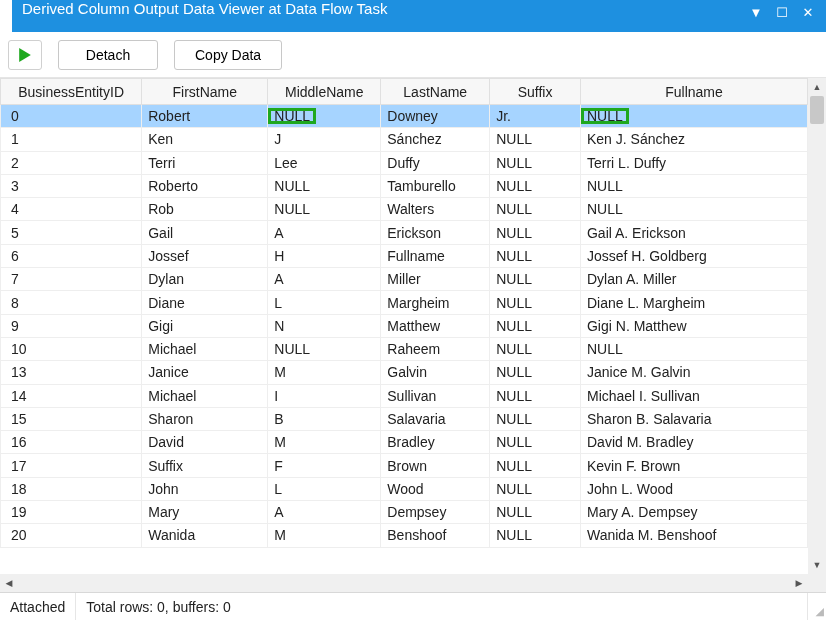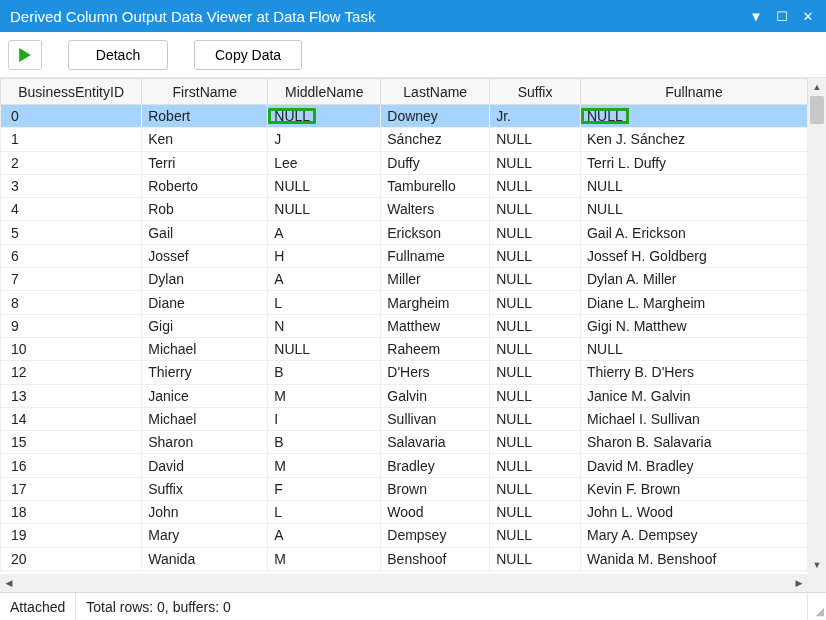--- a/index.html
+++ b/index.html
@@ -1,21 +1,21 @@
 <!DOCTYPE html>
 <html><head>
 <meta charset="utf-8">
 <style>
   * { box-sizing: border-box; }
   html, body { margin: 0; padding: 0; font-family: "Segoe UI", Tahoma, Arial, sans-serif; font-size: 13px; color: #222; }
   .window { width: 826px; height: 620px; display: flex; flex-direction: column; background: #fff; position: relative; }
-  .titlebar { background: #1e90e0; color: #fff; height: 32px; display: flex; align-items: center; padding: 0 6px 0 10px; font-size: 15px; }
+  .titlebar { background: #1e90e0; color: #fff; height: 32px; display: flex; align-items: flex-start; padding: 0 6px 0 10px; font-size: 15px; margin-left: 12px; }
   .titlebar .title { flex: 1; }
   .titlebar .winbtn { width: 24px; height: 24px; display: flex; align-items: center; justify-content: center; margin-left: 2px; cursor: pointer; font-size: 13px; }
-  .toolbar { height: 46px; display: flex; align-items: center; padding: 6px 8px; gap: 26px; border-bottom: 1px solid #e5e5e5; }
+  .toolbar { height: 46px; display: flex; align-items: center; padding: 6px 8px; gap: 16px; border-bottom: 1px solid #e5e5e5; }
   .play-btn { width: 34px; height: 30px; border: 1px solid #d0d0d0; background: #fff; border-radius: 3px; display: flex; align-items: center; justify-content: center; cursor: pointer; }
   .play-btn svg { width: 12px; height: 14px; }
   .btn { min-width: 100px; height: 30px; padding: 0 20px; border: 1px solid #c8c8c8; background: #fff; border-radius: 3px; cursor: pointer; font-family: inherit; font-size: 14px; }
   .grid-wrap { flex: 1; display: flex; overflow: hidden; position: relative; }
   .grid { flex: 1; overflow: hidden; position: relative; }
   table { border-collapse: collapse; width: 100%; table-layout: fixed; }
   th { background: #f7f7f7; border: 1px solid #e0e0e0; font-weight: normal; text-align: center; height: 26px; font-size: 14px; }
   td { border: 1px solid #eeeeee; height: 23.3px; padding: 0 6px; white-space: nowrap; overflow: hidden; font-size: 14px; }
   td.idcol { padding-left: 10px; }
   tr.selected td { background: #a6d4ff; }
@@ -159,28 +159,20 @@
             </tr>
             <tr>
               <td class="idcol">10</td>
               <td>Michael</td>
               <td>NULL</td>
               <td>Raheem</td>
               <td>NULL</td>
               <td>NULL</td>
             </tr>
             <tr>
-              <td class="idcol">12</td>
-              <td>Thierry</td>
-              <td>B</td>
-              <td>D'Hers</td>
-              <td>NULL</td>
-              <td>Thierry B. D'Hers</td>
-            </tr>
-            <tr>
               <td class="idcol">13</td>
               <td>Janice</td>
               <td>M</td>
               <td>Galvin</td>
               <td>NULL</td>
               <td>Janice M. Galvin</td>
             </tr>
             <tr>
               <td class="idcol">14</td>
               <td>Michael</td>

